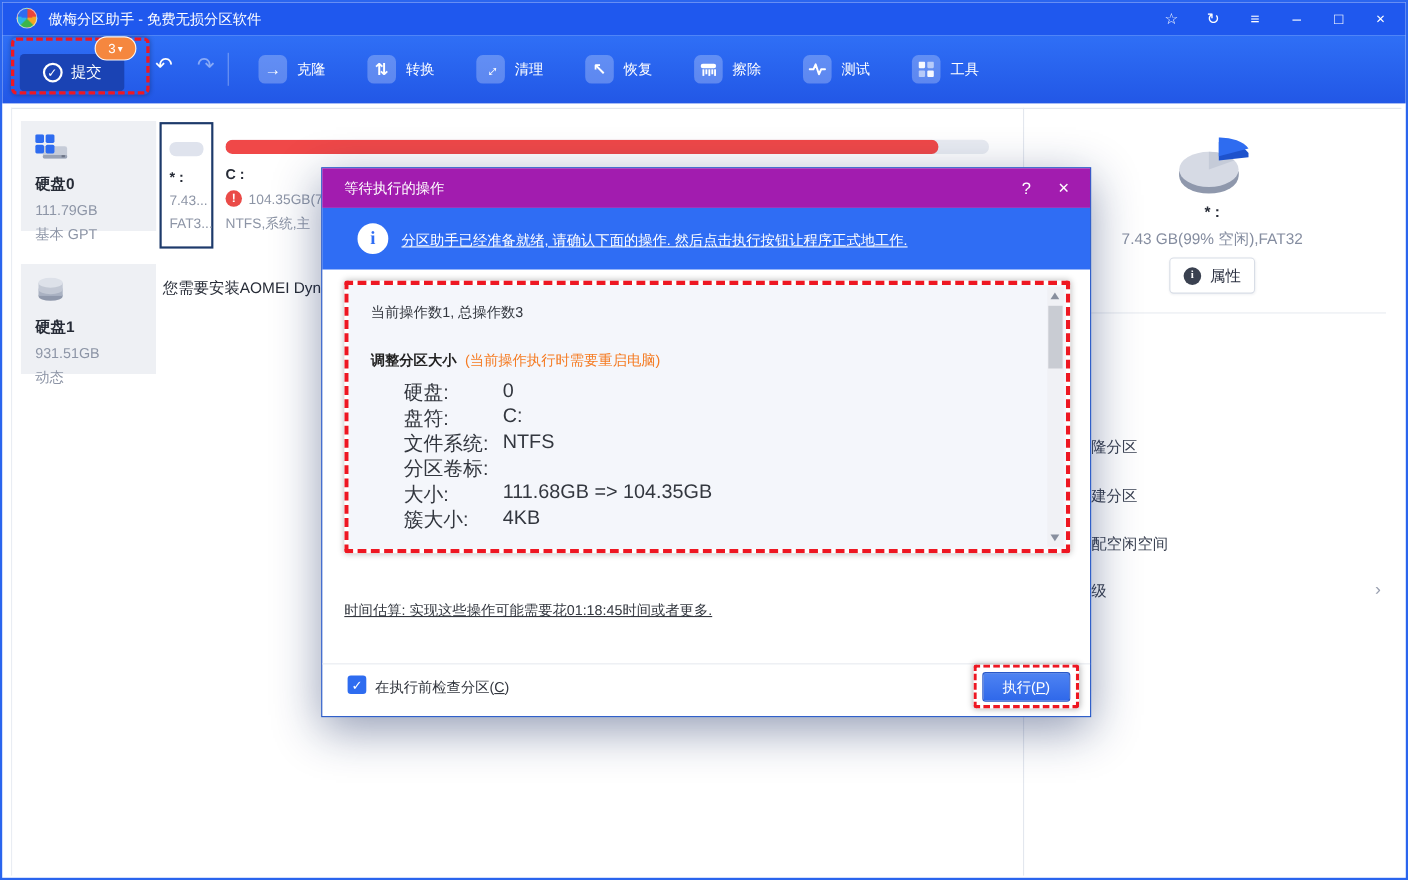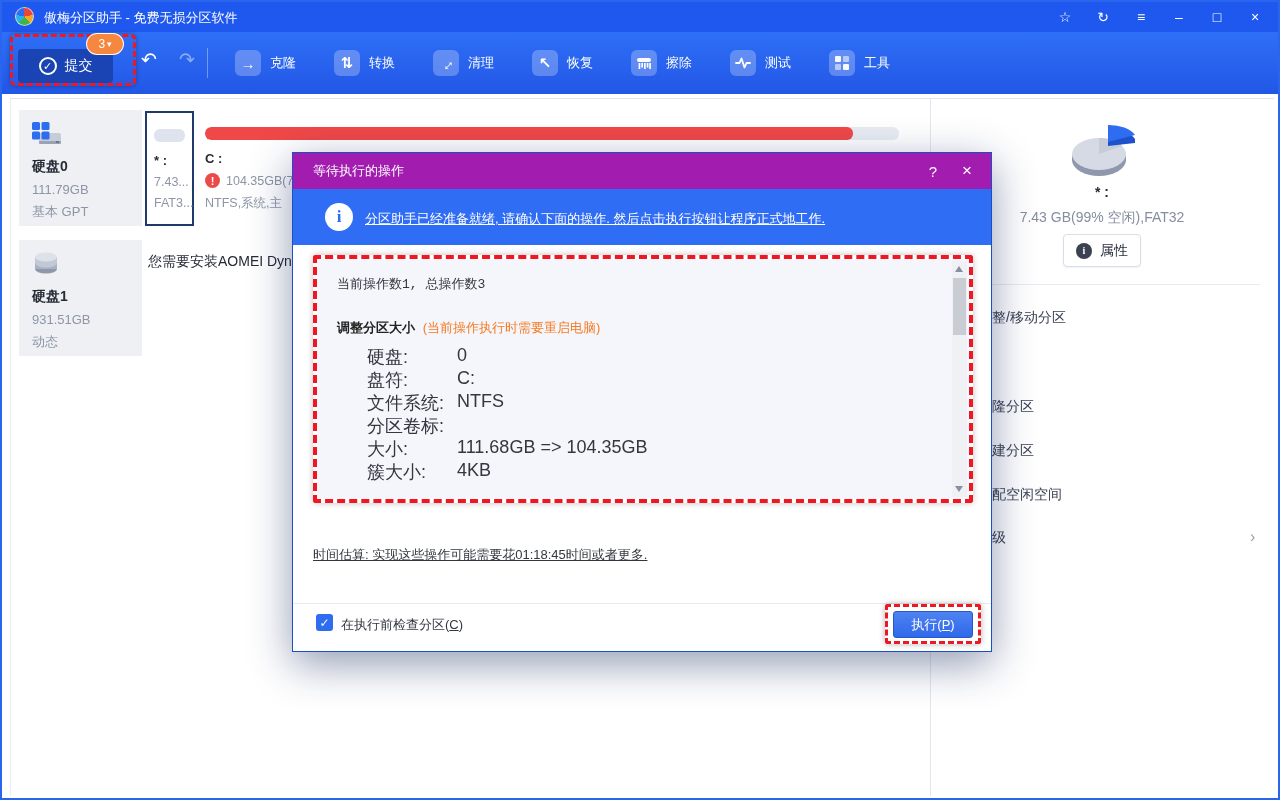--- a/index.html
+++ b/index.html
@@ -30,21 +30,21 @@
   .tb-ic { width:26px; height:26px; background:rgba(255,255,255,.26); border-radius:6px; display:flex; align-items:center; justify-content:center; color:#fff; font-size:15px; font-weight:bold; }
   .tb-label { color:#fff; font-size:13px; }
   .rot45 { transform:rotate(-45deg); display:inline-block; }
 
   
   .content-topline { position:absolute; left:8px; top:96px; width:1264px; height:1px; background:#dfe4ec; }
   .content-leftline { position:absolute; left:8px; top:96px; width:1px; height:698px; background:#e9edf3; }
   .panel-divider { position:absolute; left:928px; top:96px; width:1px; height:698px; background:#e3e7ee; }
 
   
-  .disk-info { position:absolute; width:123px; height:116px; background:#eef0f4; padding:12px 0 0 13px; }
+  .disk-info { position:absolute; width:123px; height:100px; background:#eef0f4; padding:12px 0 0 13px; }
   .disk-name { font-size:14px; font-weight:bold; color:#262b36; margin-top:6px; }
   .disk-sub { font-size:13px; color:#8d95a6; margin-top:6px; }
   .part-block { position:absolute; background:#fff; padding:16px 0 0 7px; }
   .part-bar { height:13px; border-radius:6px; background:#e9ecf2; position:relative; overflow:hidden; }
   .part-bar .fill { position:absolute; left:0; top:0; bottom:0; border-radius:6px; background:#f04848; }
   .part-label { font-size:13px; font-weight:bold; color:#262b36; margin-top:11px; }
   .part-sub { font-size:12.5px; color:#8d95a6; margin-top:7px; display:flex; align-items:center; gap:6px; }
   .alert-dot { width:15px; height:15px; border-radius:50%; background:#ea4b48; color:#fff; font-size:11px; font-weight:bold; display:flex; align-items:center; justify-content:center; flex:none; }
   .disk-msg { position:absolute; left:140px; top:238px; width:772px; height:116px; background:#fff; padding:13px 0 0 6px; font-size:14px; color:#262b36; }
 
@@ -61,21 +61,21 @@
   .dialog { position:absolute; left:290px; top:150px; width:700px; height:500px; background:#fff; border:1px solid #1b4fc4; box-shadow:0 12px 40px rgba(15,35,90,.45); z-index:40; }
   .dlg-header { position:absolute; left:0; top:0; width:698px; height:36px; background:#a21caf; display:flex; align-items:center; }
   .dlg-title { margin-left:20px; color:#fff; font-size:13px; }
   .dlg-hbtn { position:absolute; top:0; width:36px; height:36px; color:#fff; font-size:15px; display:flex; align-items:center; justify-content:center; cursor:pointer; }
   .dlg-help { right:40px; }  .dlg-close { right:6px; font-size:17px; }
   .dlg-info { position:absolute; left:0; top:36px; width:698px; height:56px; background:#2f6df4; }
   .dlg-info-ic { position:absolute; left:32px; top:14px; width:28px; height:28px; background:#fff; border-radius:50%; color:#2f6df4; font-family:"Liberation Serif","DejaVu Serif",serif; font-weight:bold; font-size:17px; display:flex; align-items:center; justify-content:center; }
   .dlg-info-txt { position:absolute; left:72px; top:21px; color:#fff; font-size:13px;text-decoration:underline; }
   .ops-highlight { position:absolute; left:20px; top:102px; width:660px; height:248px; border:4px dashed #ee1722; border-radius:3px; z-index:5; pointer-events:none; box-shadow:0 0 6px rgba(0,0,0,.25); }
   .ops-list { position:absolute; left:24px; top:106px; width:652px; height:240px; background:#f4f6fb; overflow:hidden; }
-  .ops-line1 { position:absolute; left:20px; top:16px; font-size:13px; color:#33373f;font-family:Liberation Mono, monospace; }
+  .ops-line1 { position:absolute; left:20px; top:16px; font-size:13px; color:#33373f; }
   .ops-head { position:absolute; left:20px; top:60px; font-size:13px; }
   .ops-head .nm { font-weight:bold; color:#222; }
   .ops-head .nt { color:#f57b22; margin-left:4px; }
   .ops-row { position:absolute; left:50px; font-size:18px; color:#33373f; width:560px; }
   .ops-row .v { position:absolute; left:90px; }
   .sbar { position:absolute; right:2px; top:2px; width:15px; height:236px; background:#f0f1f5; }
   .sbar .tri-up { position:absolute; left:3px; top:5px; width:0; height:0; border-left:4.5px solid transparent; border-right:4.5px solid transparent; border-bottom:6px solid #888f9e; }
   .sbar .tri-dn { position:absolute; left:3px; bottom:5px; width:0; height:0; border-left:4.5px solid transparent; border-right:4.5px solid transparent; border-top:6px solid #888f9e; }
   .sbar .thumb { position:absolute; left:1px; top:17px; width:13px; height:57px; background:#c9ccd3; }
   .dlg-time { position:absolute; left:20px; top:393px; font-size:13px; color:#33373f;text-decoration:underline; }
@@ -236,23 +236,20 @@
     <path d="M44 24 L44 7 A28 16 0 0 1 71 17 Z" fill="#2e6cf0"></path>
   </svg>
   <div class="rp-center" style="top:182px; font-size:14px; font-weight:bold; color:#262b36;">* :</div>
   <div class="rp-center" style="top:207px; font-size:14px; color:#858da0;">7.43 GB(99% 空闲),FAT32</div>
   <div class="props-btn">
     <span class="i-dot">i</span>
     <span>属性</span>
   </div>
   <div class="rp-divider"></div>
 
-  <div class="rp-item" style="top:303px;">
-      <span class="lbl">整/移动分区</span>
-    </div>
   <div class="rp-item" style="top:392px;">
       <span class="lbl">隆分区</span>
     </div>
   <div class="rp-item" style="top:480px;">
       <span class="lbl">配空闲空间</span>
     </div>
   <div class="rp-item" style="top:436px;">
       <span class="lbl">建分区</span>
     </div>
   <div class="rp-item" style="top:523px;">

